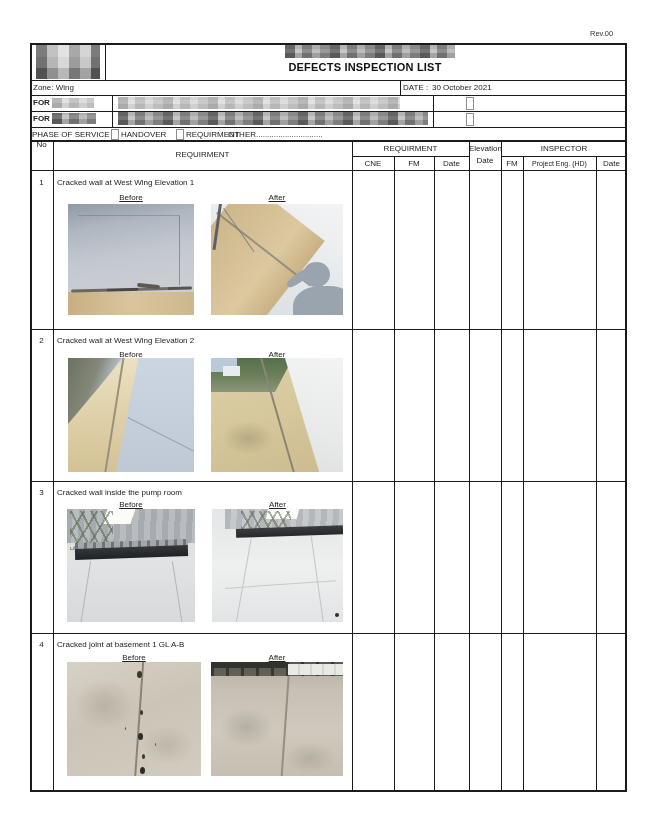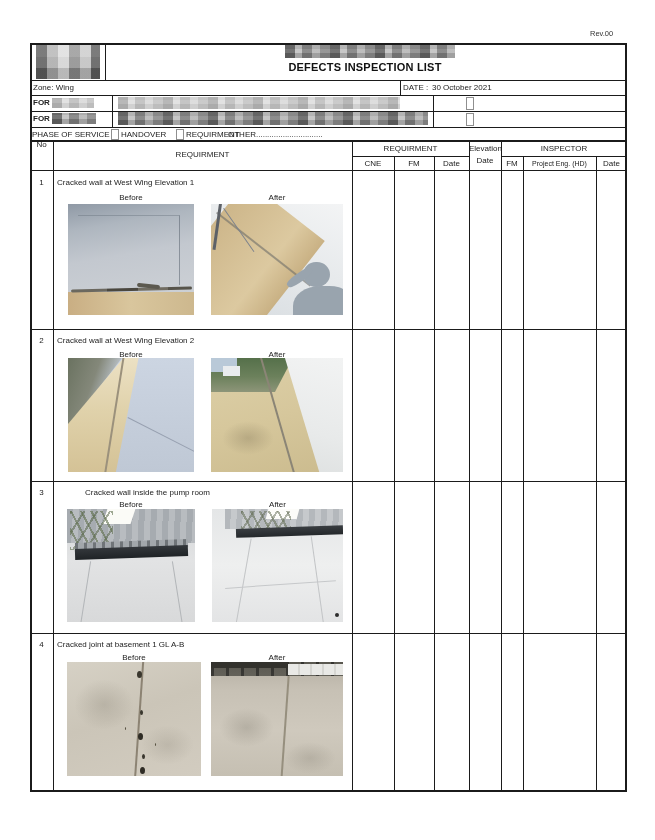--- a/index.html
+++ b/index.html
@@ -18,21 +18,21 @@
       rgba(90,90,90,.42) 17px 27px, rgba(210,210,210,.38) 27px 35px, rgba(120,120,120,.45) 35px 45px),
     repeating-linear-gradient(0deg, rgba(70,70,70,.32) 0 5px, rgba(225,225,225,.3) 5px 9px, rgba(140,140,140,.32) 9px 14px);}
   .mosaic.light{opacity:.5;}
   .logo-mosaic{position:absolute;background-color:#b5b5b5;background-image:
     repeating-linear-gradient(90deg, rgba(30,30,30,.5) 0 11px, rgba(160,160,160,.42) 11px 22px,
       rgba(235,235,235,.5) 22px 33px, rgba(100,100,100,.42) 33px 44px, rgba(205,205,205,.42) 44px 55px),
     repeating-linear-gradient(0deg, rgba(60,60,60,.4) 0 11px, rgba(215,215,215,.48) 11px 22px, rgba(248,248,248,.55) 22px 34px);}
   .cb{position:absolute;border:1px solid #8f8f8f;background:#fff;}
   .photo{position:absolute;overflow:hidden;background:#d8d8d8;}
   .ph{position:absolute;}
-  .lbl{position:absolute;font-size:8px;color:#222;text-align:center;}
+  .lbl{position:absolute;font-size:8px;color:#222;text-align:center;text-decoration:underline;}
 </style>
 </head>
 <body>
 
 <div class="sheet">
 
   <div class="txt" style="left:590px;top:29px;font-size:7.5px;color:#333;">Rev.00</div>
 
   <div class="hl thick" style="left:30px;top:43px;width:597px;"></div>
   <div class="hl" style="left:30px;top:80px;width:597px;"></div>
@@ -162,21 +162,21 @@
     <div class="ph" style="left:9%;top:7%;width:13%;height:9%;background:#e9ecee;"></div>
     <div class="ph" style="left:0;top:0;width:100%;height:100%;
       background:linear-gradient(195deg,#f2f3f3 0%,#e8eaea 55%,#dadddd 100%);
       clip-path:polygon(56% 0,100% 0,100% 100%,82% 100%);"></div>
     <div class="ph" style="left:50%;top:-6%;width:2px;height:116%;background:#8b8576;transform:rotate(-16deg);"></div>
     <div class="ph" style="left:8%;top:55%;width:40%;height:30%;
       background:radial-gradient(ellipse,rgba(130,118,88,.35),transparent 70%);"></div>
   </div>
 
   <div class="txt ctr" style="left:30px;top:488px;width:23px;">3</div>
-  <div class="txt" style="left:57px;top:488px;margin-left:28px;">Cracked wall inside the pump room</div>
+  <div class="txt" style="left:57px;top:488px;">Cracked wall inside the pump room</div>
   <div class="lbl" style="left:67px;top:500px;width:128px;">Before</div>
   <div class="lbl" style="left:212px;top:500px;width:131px;">After</div>
 
   <div class="photo" style="left:67px;top:509px;width:128px;height:113px;">
     <div class="ph" style="left:0;top:0;width:100%;height:100%;
       background:linear-gradient(180deg,#d4d6d8 0%,#e2e3e4 45%,#d8d9da 100%);"></div>
     <div class="ph" style="left:0;top:0;width:100%;height:30%;
       background:repeating-linear-gradient(93deg,#a6abb0 0 6px,#b8bcc0 6px 12px);"></div>
     <div class="ph" style="left:30%;top:0;width:22%;height:13%;background:#fbfbf7;transform:skewX(-18deg);"></div>
     <div class="ph" style="left:2%;top:2%;width:34%;height:34%;

